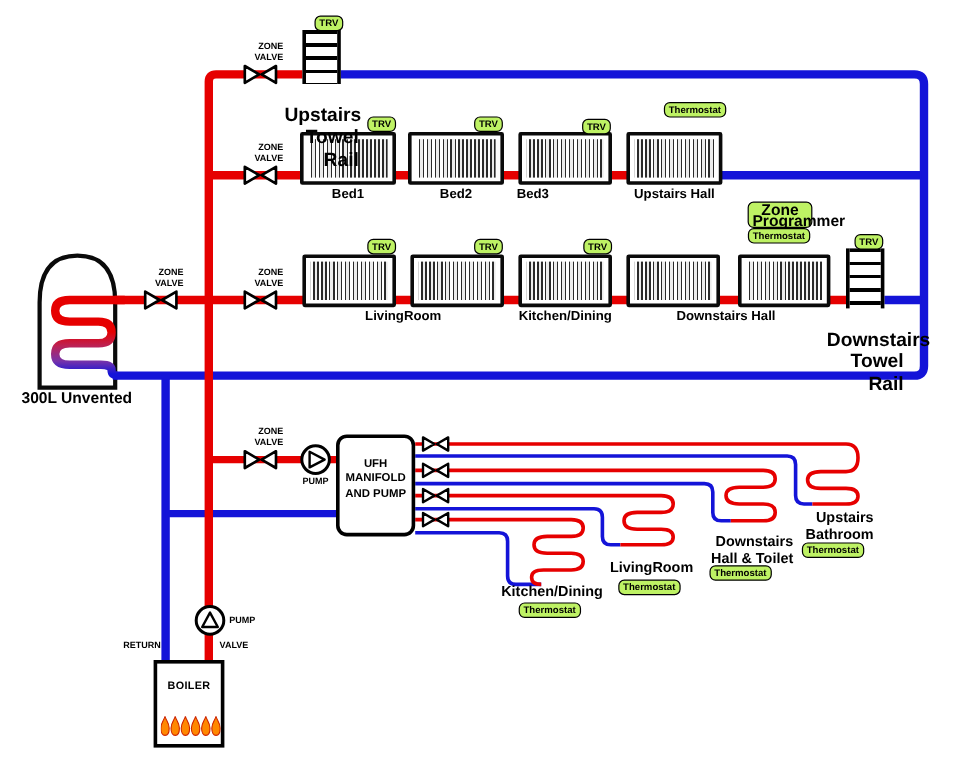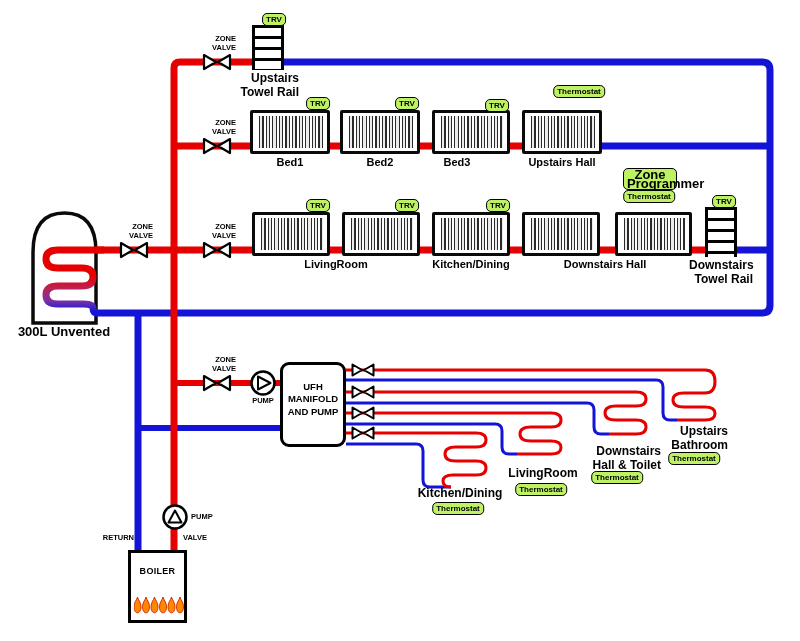--- a/index.html
+++ b/index.html
@@ -17,21 +17,21 @@
   .badge{position:absolute;background:#bef264;border:1.5px solid #000;border-radius:5px;
     font-weight:bold;font-size:8px;line-height:9px;text-align:center;padding:1px 3px;
     white-space:nowrap;transform:translateX(-50%);}
   .badge.wrap{white-space:normal;transform:translateX(-50%);}
   .lbl{position:absolute;font-weight:bold;color:#000;text-align:right;
     transform:translateX(-50%);line-height:1.15;}
   .lbl.s11{font-size:11px;white-space:nowrap;}
   .lbl.s12{font-size:12px;}
   .lbl.nw{white-space:nowrap;}
   .lbl.s8{font-size:7.5px;}
-  .lbl.s10{font-size:12px;}
+  .lbl.s10{font-size:16px;margin-top:16px;}
   .lbl.s13{font-size:13px;white-space:nowrap;}
   .lbl.left{transform:none;text-align:left;}
   .lbl.right{transform:none;text-align:right;}
   .valve{position:absolute;}
   .manifold{border:3px solid #000;border-radius:9px;background:#fff;
     font-weight:bold;font-size:9.5px;text-align:center;padding:16px 3px 0 3px;line-height:1.3;}
   .boiler{border:3px solid #000;background:#fff;}
   .boiler .bname{position:absolute;width:100%;top:13px;text-align:center;
     font-weight:bold;font-size:9px;letter-spacing:.3px;}
   .boiler .flames{position:absolute;left:3px;bottom:5px;}
@@ -98,21 +98,21 @@
       <div class="fins"></div>
     </div>
   <div class="comp rad" style="left:432px;top:110px;width:78px;height:44px;">
       <div class="fins"></div>
     </div>
   <div class="comp rad" style="left:522px;top:110px;width:80px;height:44px;">
       <div class="fins"></div>
     </div>
   <div class="lbl s11" style="left:290px;top:156px;">Bed1</div>
   <div class="lbl s11" style="left:380px;top:156px;">Bed2</div>
-  <div class="lbl s11" style="left:457px;top:156px;">Bed3</div>
+  <div class="lbl s11" style="left:444px;top:156px;">Bed3</div>
   <div class="lbl s11" style="left:562px;top:156px;">Upstairs Hall</div>
   <div class="badge" style="left:318px;top:97px;">TRV</div>
   <div class="badge" style="left:407px;top:97px;">TRV</div>
   <div class="badge" style="left:497px;top:99px;">TRV</div>
   <div class="badge" style="left:579px;top:85px;">Thermostat</div>
 
   <div class="comp rad" style="left:252px;top:212px;width:78px;height:44px;">
       <div class="fins"></div>
     </div>
   <div class="comp rad" style="left:342px;top:212px;width:78px;height:44px;">

